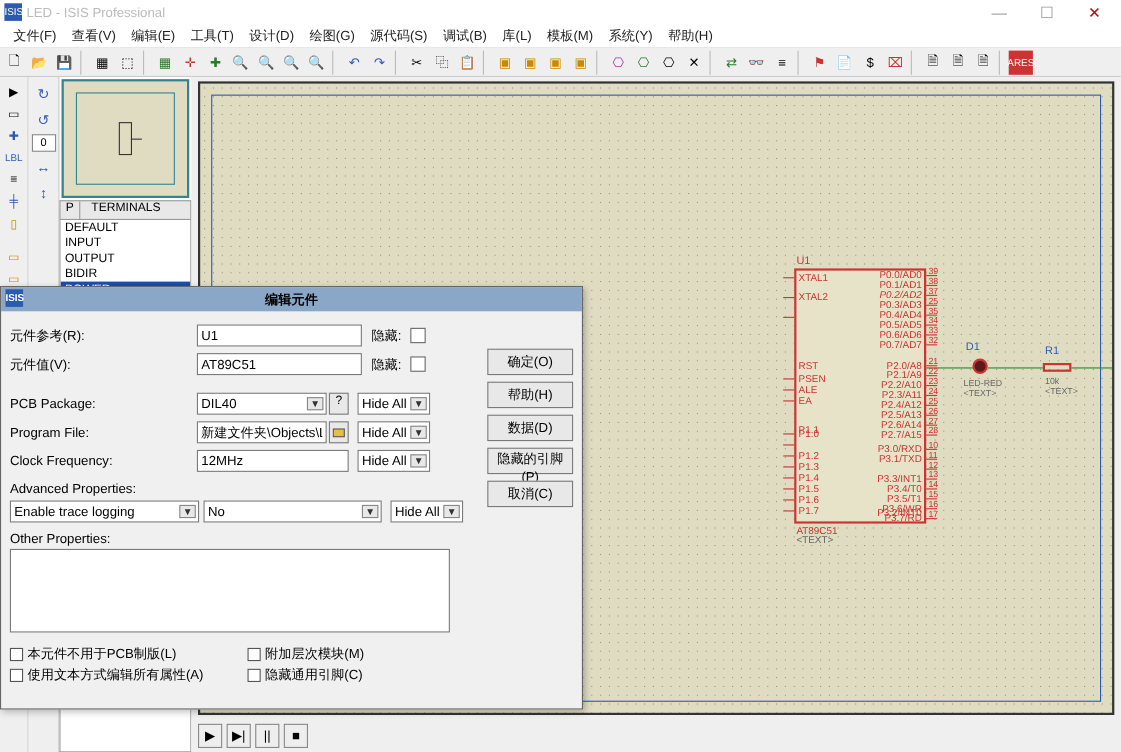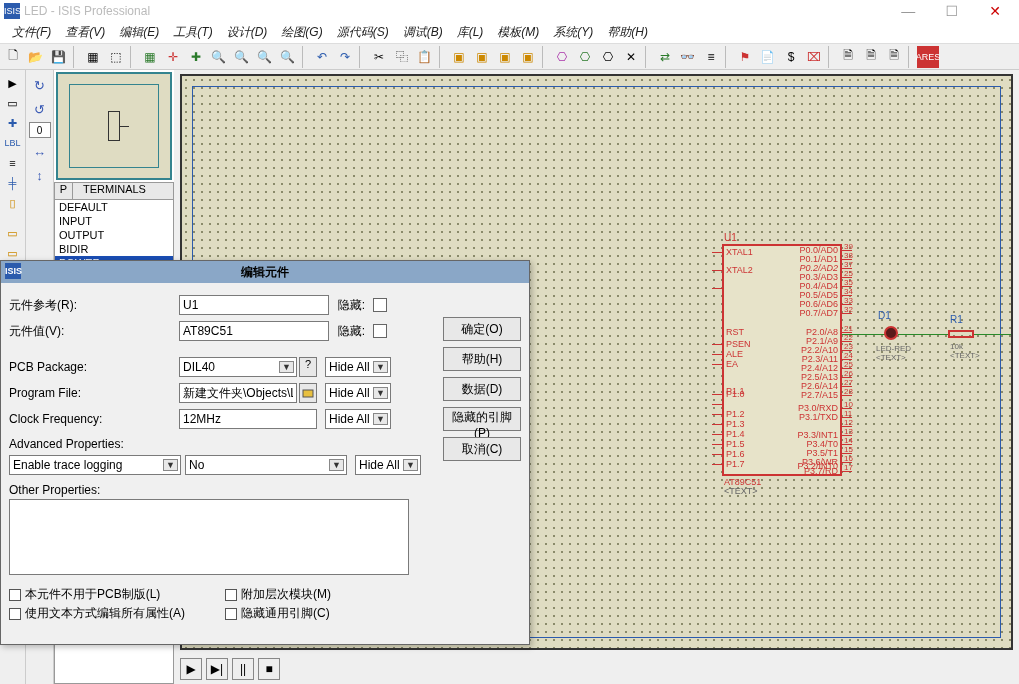--- a/index.html
+++ b/index.html
@@ -2,21 +2,21 @@
 <html><head>
 <meta charset="utf-8">
 <style>
   * { box-sizing: border-box; font-family: "Microsoft YaHei", Tahoma, sans-serif; }
   html, body { margin: 0; padding: 0; width: 1019px; height: 684px; overflow: hidden; background: #fff; font-size: 12px; }
   .titlebar { height: 22px; background: #fff; display: flex; align-items: center; padding: 0 4px; color: #bbb; }
   .titlebar .icon { width: 16px; height: 16px; background: #2b5bad; margin-right: 4px; color:#fff; font-size:9px; text-align:center; line-height:16px;}
   .titlebar .title { flex: 1; font-size: 12px; }
   .titlebar .btns span { display: inline-block; width: 40px; text-align: center; color: #999; font-size: 14px; }
   .menubar { height: 22px; display: flex; align-items: center; gap: 2px; padding: 0 6px; border-bottom: 1px solid #ddd;}
-  .menubar span { padding: 2px 6px; font-size: 12px; color: #222; cursor: default; font-style: italic; }
+  .menubar span { padding: 2px 6px; font-size: 12px; color: #222; cursor: default; }
   .toolbar1, .toolbar2 { height: 26px; background: #efefef; display: flex; align-items: center; padding: 0 2px; gap: 1px; border-bottom: 1px solid #ccc;}
   .tbicon { width: 22px; height: 22px; border: 1px solid transparent; display: flex; align-items: center; justify-content: center; font-size: 12px;}
   .tbsep { width: 6px; height: 22px; border-left: 1px solid #bbb; margin: 0 2px; }
   .main { display: flex; height: 614px; }
   .lefttools { width: 26px; background: #efefef; display: flex; flex-direction: column; align-items: center; padding-top: 4px; gap: 2px; border-right:1px solid #ccc;}
   .lefttools .lt { width: 22px; height: 18px; display:flex; align-items:center; justify-content:center; font-size:11px; cursor:default;}
   .midcol { width: 28px; background:#efefef; display:flex; flex-direction:column; align-items:center; padding-top:4px; gap:2px; border-right:1px solid #ccc;}
   .midcol .mi{width:22px;height:22px;display:flex;align-items:center;justify-content:center;font-size:13px;color:#3b5bb5;}
   .midcol input{width:22px; height:16px; font-size:10px; text-align:center; border:1px solid #888;}
   .sidepanel { width: 120px; display: flex; flex-direction: column; }

